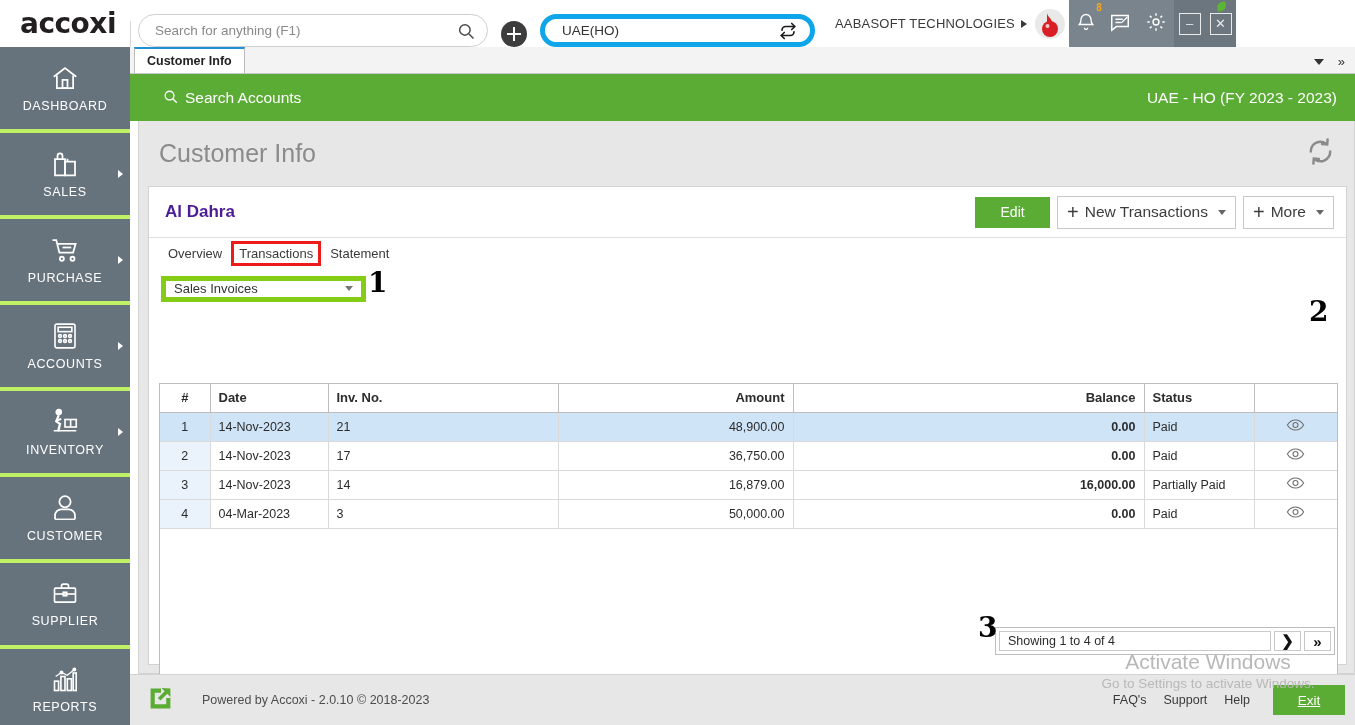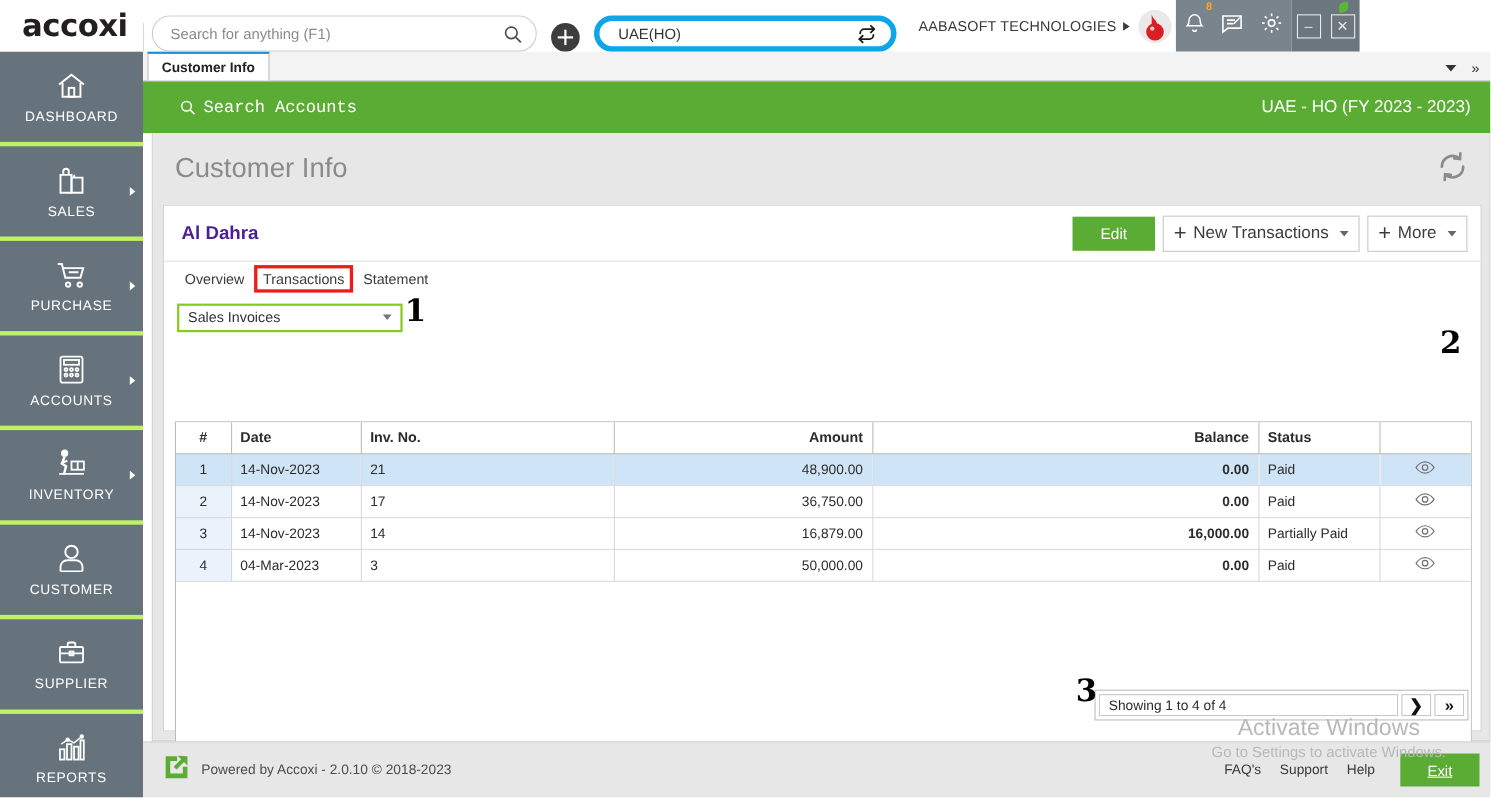--- a/index.html
+++ b/index.html
@@ -138,22 +138,22 @@
   }
   .chev-rr { font-size: 13px; color: #333; cursor: pointer; }
 
   
   #greenbar {
     position: absolute; left: 130px; top: 74px; width: 1225px; height: 47px;
     background: #5bac34; display: flex; align-items: center;
     padding: 0 18px 0 33px; color: #fff;
   }
   #search-accounts {
-    display: flex; align-items: center; gap: 7px; font-size: 15.5px;
-    cursor: pointer; color: #ffffff; font-family: Liberation Mono, monospace;
+    display: flex; align-items: flex-start; gap: 7px; font-size: 15.5px;
+    cursor: pointer; color: #ffffff;
   }
   #fy-label { margin-left: auto; font-size: 15.5px; color: #ffffff; }
 
   
   #content {
     position: absolute; left: 138px; top: 121px; width: 1217px; height: 553px;
     background: #e7e7e7; border: 1px solid #d2d2d2; border-top: none;
   }
   #page-head {
     height: 65px; display: flex; align-items: center; padding: 0 18px 0 20px;
@@ -196,21 +196,21 @@
   .subtab {
     font-size: 13px; color: #3a3a3a; padding: 4px 7px; cursor: pointer;
   }
   .subtab.hl { border: 3px solid #ee1b1b; padding: 2px 5px; }
 
   #filter-row {
     height: 39px; display: flex; align-items: center; padding-left: 12px;
     position: relative;
   }
   .select-box {
-    width: 205px; height: 26px; border: 2px solid #84cc16; background: #fff;
+    width: 205px; height: 26px; border: 5px solid #84cc16; background: #fff;
     display: flex; align-items: center; padding: 0 8px; font-size: 13px;
     color: #333; cursor: pointer;
   }
   .select-caret {
     margin-left: auto; width: 0; height: 0; border-top: 5px solid #777;
     border-left: 4.5px solid transparent; border-right: 4.5px solid transparent;
   }
 
   
   .annot {
@@ -265,21 +265,21 @@
   }
   #wm1 { font-size: 21px; line-height: 24px; }
   #wm2 { font-size: 13.5px; line-height: 20px; }
 
   
   #statusbar {
     position: absolute; left: 130px; top: 674px; width: 1225px; height: 51px;
     background: #e7e7e7; border-top: 1px solid #d2d2d2;
     display: flex; align-items: center; padding: 0 0 0 18px;
   }
-  #powered { font-size: 12.5px; color: #4d4d4d; margin-left: 10px; }
+  #powered { font-size: 12.5px; color: #4d4d4d; margin-left: 29px; }
   #status-right {
     margin-left: auto; display: flex; align-items: center; gap: 17px;
     padding-right: 10px;
   }
   .status-link {
     font-size: 12.5px; color: #3a3a3a; text-decoration: none; cursor: pointer;
   }
   #exit-btn {
     background: #5bac34; color: #fff; width: 72px; height: 30px;
     display: flex; align-items: center; justify-content: center;

